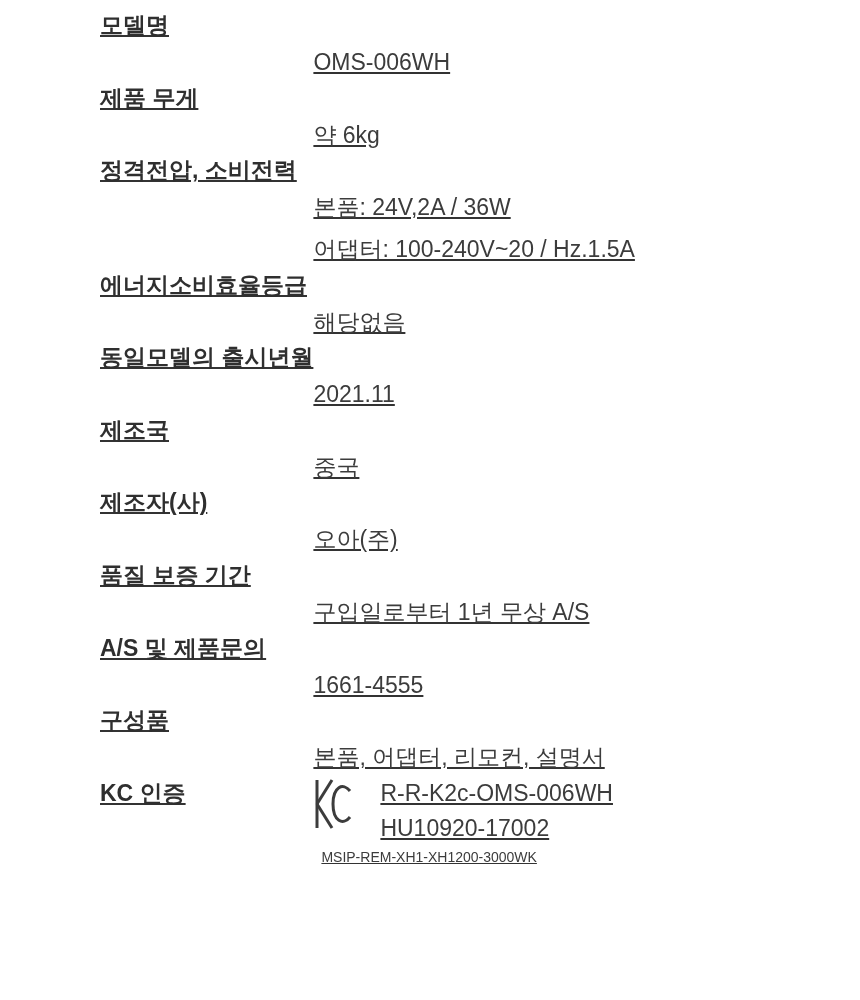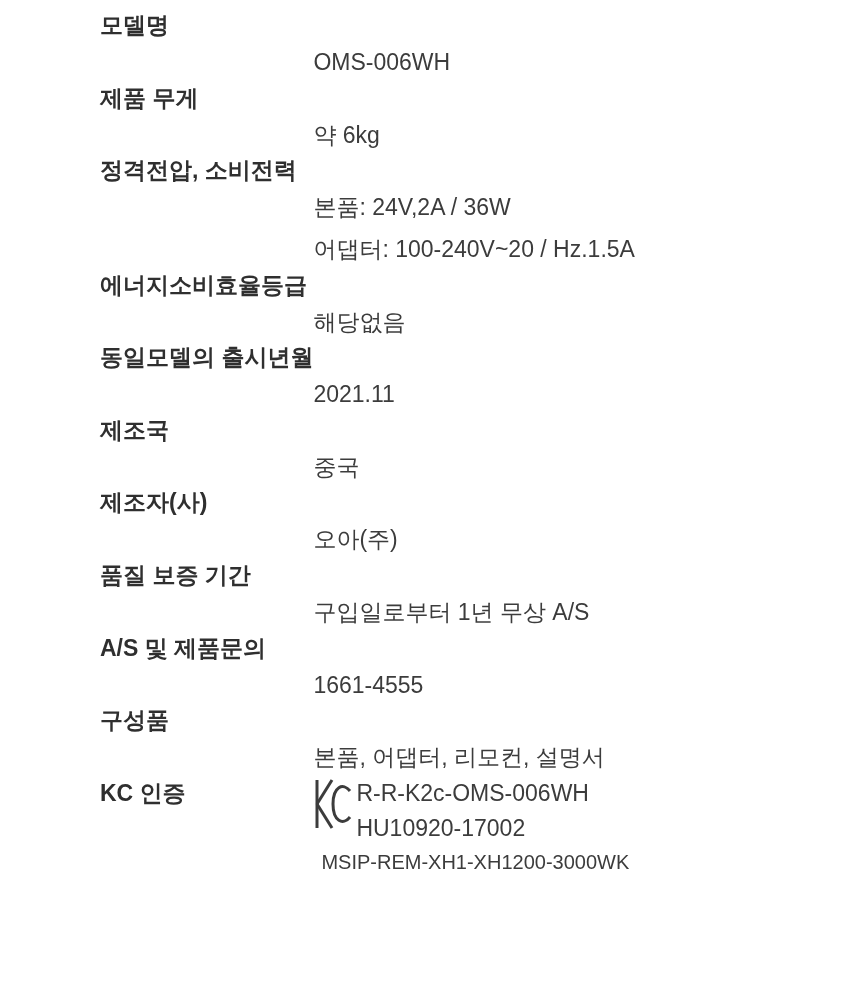--- a/index.html
+++ b/index.html
@@ -38,20 +38,21 @@
   }
   .spec-value {
     padding: 0;
     font-size: 23px;
     font-weight: normal;
     color: #3c3c3c;
     line-height: 1.55;
   }
   .spec-row {
     height: 54px;
+    text-decoration: underline;
   }
   .value-line {
     display: block;
     margin-top: 37px;
   }
   .value-line + .value-line {
     margin-top: 6px;
   }
   .row-power .spec-label,
   .row-power .spec-value {
@@ -60,39 +61,39 @@
   .row-power {
     height: 94px;
   }
   .row-kc {
     height: auto;
     padding-left: 47px;
   }
   .kc-block {
     display: flex;
     align-items: flex-start;
-    gap: 3px;
+    gap: 27px;
   }
   .kc-mark {
     width: 40px;
     height: 52px;
     flex: 0 0 auto;
     margin-top: 2px;
   }
   .kc-texts {
     display: flex;
     flex-direction: column;
   }
   .kc-line1, .kc-line2 {
     font-size: 23px;
     color: #3c3c3c;
     line-height: 1.5;
   }
   .kc-line3 {
-    font-size: 20px;
+    font-size: 14px;
     color: #3c3c3c;
     line-height: 1.5;
     margin-top: 2px;
     margin-left: 8px;
   }
   .top-pad {
     height: 8px;
   }
 </style>
 </head>

